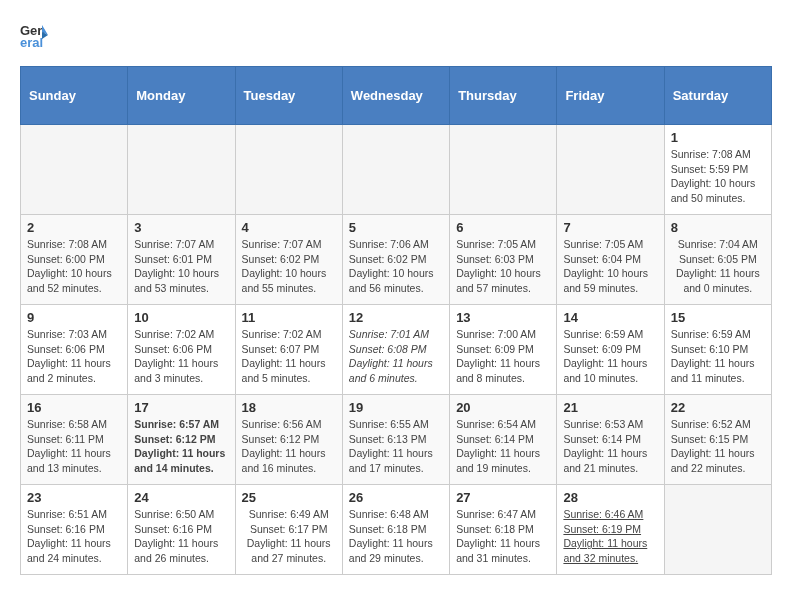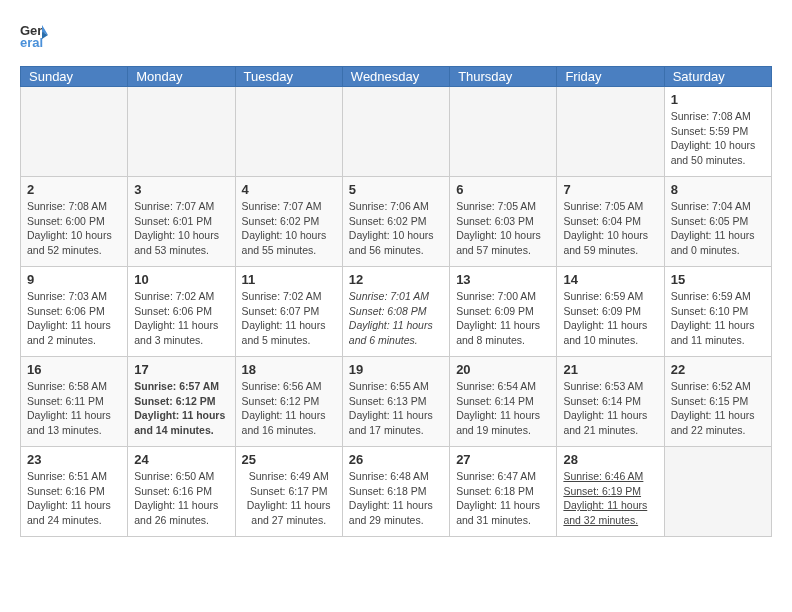--- a/index.html
+++ b/index.html
@@ -48,23 +48,23 @@
     }
     table {
       width: 100%;
       border-collapse: collapse;
       table-layout: fixed;
     }
     thead th {
       background: #4a7fc1;
       color: #fff;
       text-align: left;
-      padding: 2px 8px;
+      padding: 21px 8px;
       font-size: 13px;
-      font-weight: normal;
+      font-weight: bold;
       border: 1px solid #3a6fad;
     }
     tbody td {
       vertical-align: top;
       border: 1px solid #ccc;
       padding: 5px 6px;
       height: 90px;
       background: #fff;
       font-size: 11px;
       color: #444;
@@ -178,21 +178,21 @@
         </td>
         <td>
           <span class="day-num">7</span>
           <div class="day-info" style="white-space: pre-line;">Sunrise: 7:05 AM
 Sunset: 6:04 PM
 Daylight: 10 hours
 and 59 minutes.</div>
         </td>
         <td>
           <span class="day-num">8</span>
-          <div class="day-info" style="white-space: pre-line;">Sunrise: 7:04 AM
+          <div class="day-info" style="white-space: pre-line; text-align: center;">Sunrise: 7:04 AM
 Sunset: 6:05 PM
 Daylight: 11 hours
 and 0 minutes.</div>
         </td>
       </tr>
       <tr>
         <td>
           <span class="day-num">9</span>
           <div class="day-info" style="white-space: pre-line;">Sunrise: 7:03 AM
 Sunset: 6:06 PM

